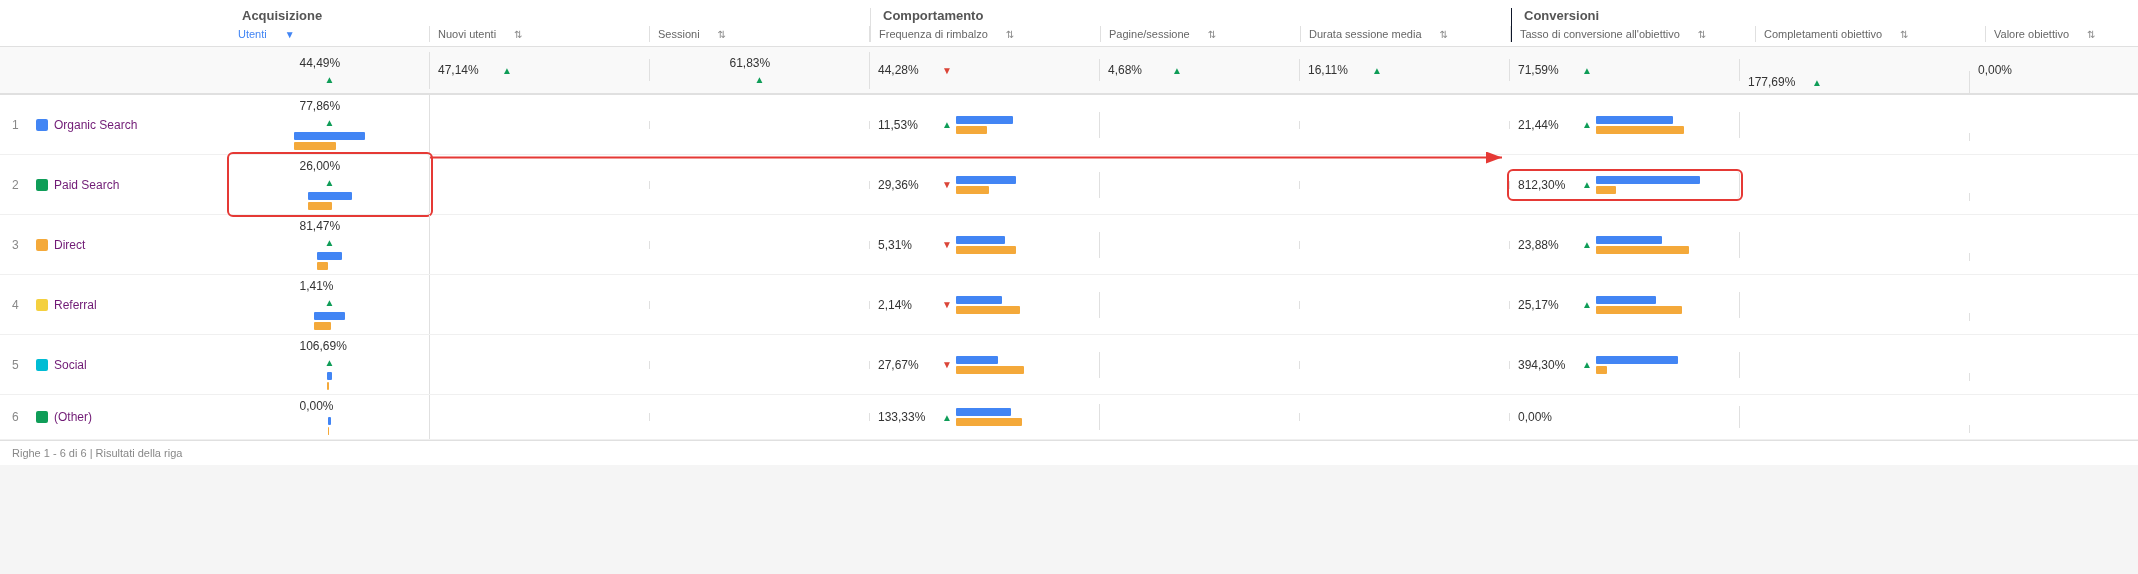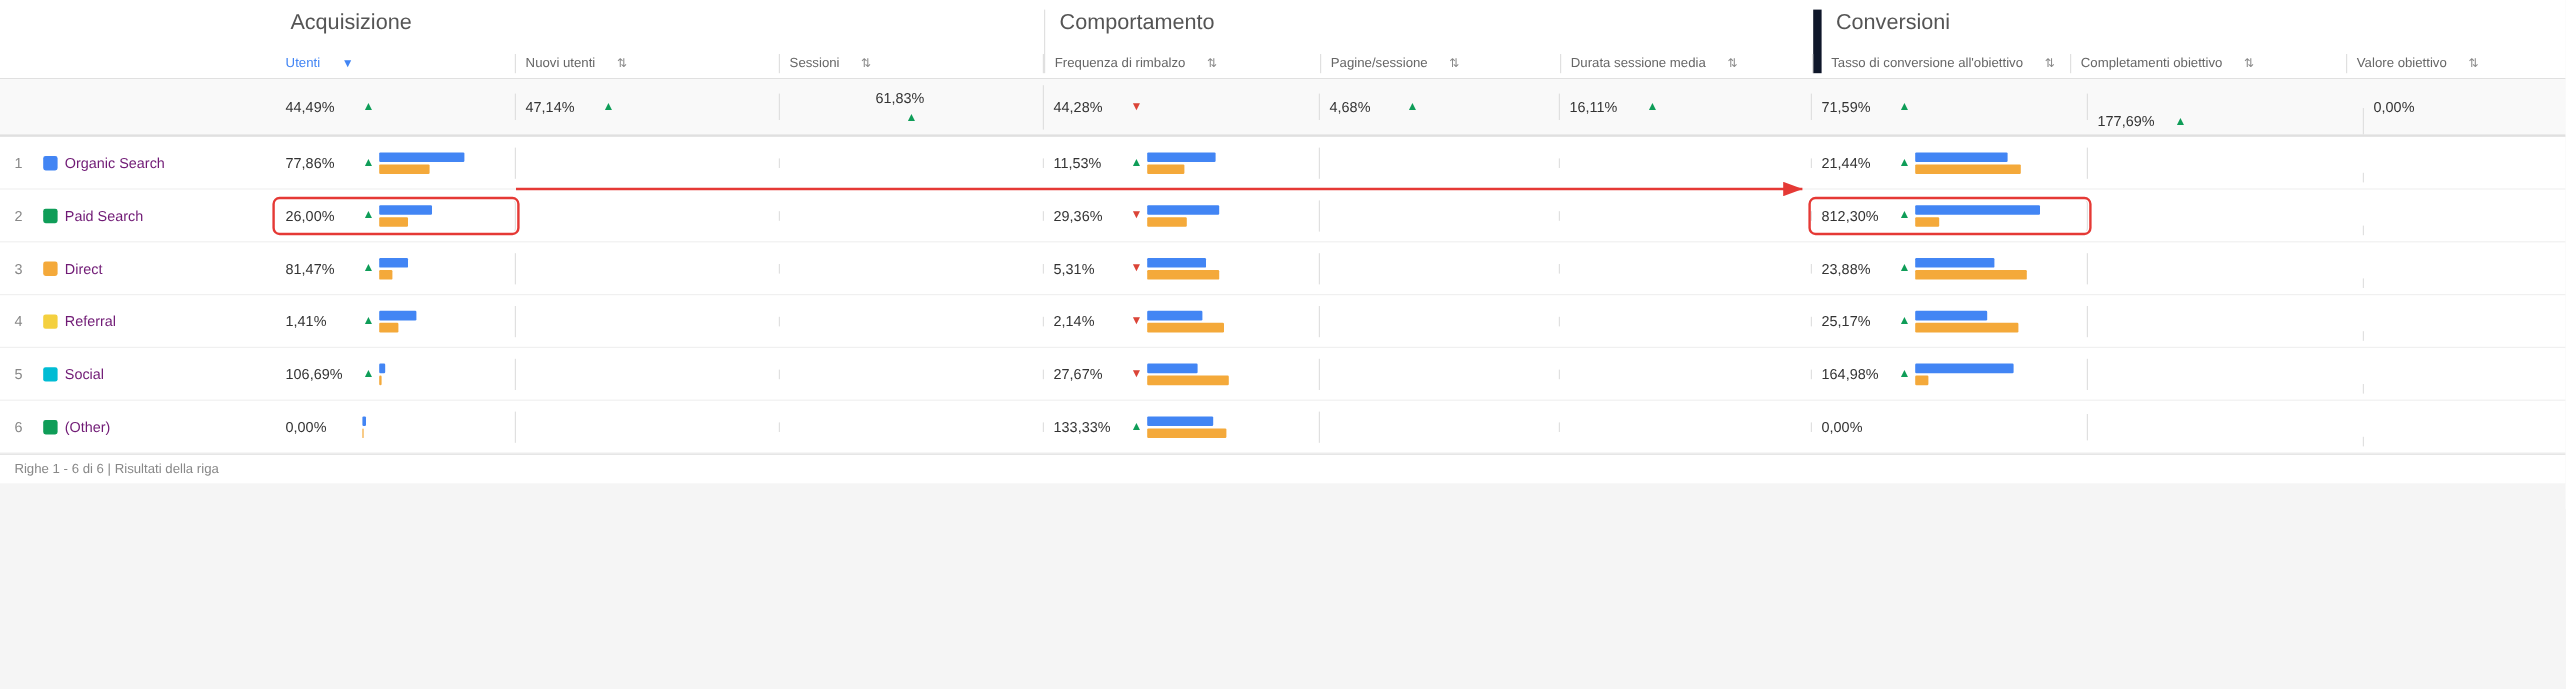--- a/index.html
+++ b/index.html
@@ -9,21 +9,21 @@
 
     
     .section-headers {
       display: flex;
       border-bottom: 1px solid #e0e0e0;
       padding: 8px 0 4px 0;
       background: #fff;
     }
     .row-label-col { width: 230px; min-width: 230px; }
     .section { display: flex; flex-direction: column; }
-    .section-title { font-size: 18px; color: #555; font-weight: normal; padding-left: 12px; margin-bottom: 16px; }
+    .section-title { font-size: 13px; color: #555; font-weight: bold; padding-left: 12px; margin-bottom: 3px; }
     .col-headers { display: flex; }
     .col-header {
       font-size: 11px;
       color: #666;
       padding: 2px 8px;
       display: flex;
       align-items: center;
       gap: 18px;
       cursor: pointer;
       white-space: nowrap;
@@ -32,28 +32,28 @@
     .col-header.sorted { color: #4285f4; }
     .col-header.sorted .sort-icon { color: #4285f4; }
 
     
     .acq-section { border-right: 1px solid #e0e0e0; }
     .col-utenti { width: 200px; }
     .col-nuovi { width: 220px; }
     .col-sessioni { width: 220px; }
 
     
-    .comp-section { border-right: 7px solid #0f172a; }
+    .comp-section { border-right: 1px solid #0f172a; }
     .col-freq { width: 230px; }
     .col-pagine { width: 200px; }
     .col-durata { width: 210px; }
 
     
     .conv-section {}
-    .col-tasso { width: 208px; text-align: center; }
+    .col-tasso { width: 244px; text-align: center; }
     .col-completamenti { width: 230px; }
     .col-valore { width: 200px; }
     .data-row {
       display: flex;
       align-items: center;
       border-bottom: 1px solid #f0f0f0;
       min-height: 44px;
     }
     .data-row.total-row { background: #f9f9f9; border-bottom: 2px solid #e0e0e0; }
 
@@ -97,21 +97,21 @@
     .bar-wrap { display: flex; align-items: center; height: 8px; }
     .bar {
       height: 8px;
       border-radius: 1px;
       min-width: 1px;
     }
     .bar-blue { background: #4285f4; }
     .bar-orange { background: #f4a93a; }
 
     
-    .cell-utenti { width: 200px; min-width: 200px; }
+    .cell-utenti { width: 200px; min-width: 200px; flex-direction: column; }
     .cell-nuovi { width: 220px; min-width: 220px; }
     .cell-sessioni { width: 220px; min-width: 220px; flex-direction: column; }
     .cell-freq { width: 230px; min-width: 230px; }
     .cell-pagine { width: 200px; min-width: 200px; }
     .cell-durata { width: 210px; min-width: 210px; }
     .cell-tasso { width: 230px; min-width: 230px; }
     .cell-completamenti { width: 230px; min-width: 230px; margin-top: 24px; }
     .cell-valore { width: 200px; min-width: 200px; }
 
     .section-border-right { border-right: 1px solid #e0e0e0; }
@@ -465,21 +465,21 @@
                 <div class="bar bar-blue" style="width: 41.8px;"></div>
               </div>
               <div class="bar-wrap">
                 <div class="bar bar-orange" style="width: 68.2px;"></div>
               </div>
             </div>
           </div>
           <div class="data-cell cell-pagine section-border-right"></div>
           <div class="data-cell cell-durata section-border-right"></div>
           <div class="data-cell cell-tasso section-border-right">
-            <span class="cell-value">164,98%</span>
+            <span class="cell-value">394,30%</span>
             <span class="trend-icon trend-up">▲</span>
             <div class="bar-container">
               <div class="bar-wrap">
                 <div class="bar bar-blue" style="width: 82.5px;"></div>
               </div>
               <div class="bar-wrap">
                 <div class="bar bar-orange" style="width: 11px;"></div>
               </div>
             </div>
           </div>

